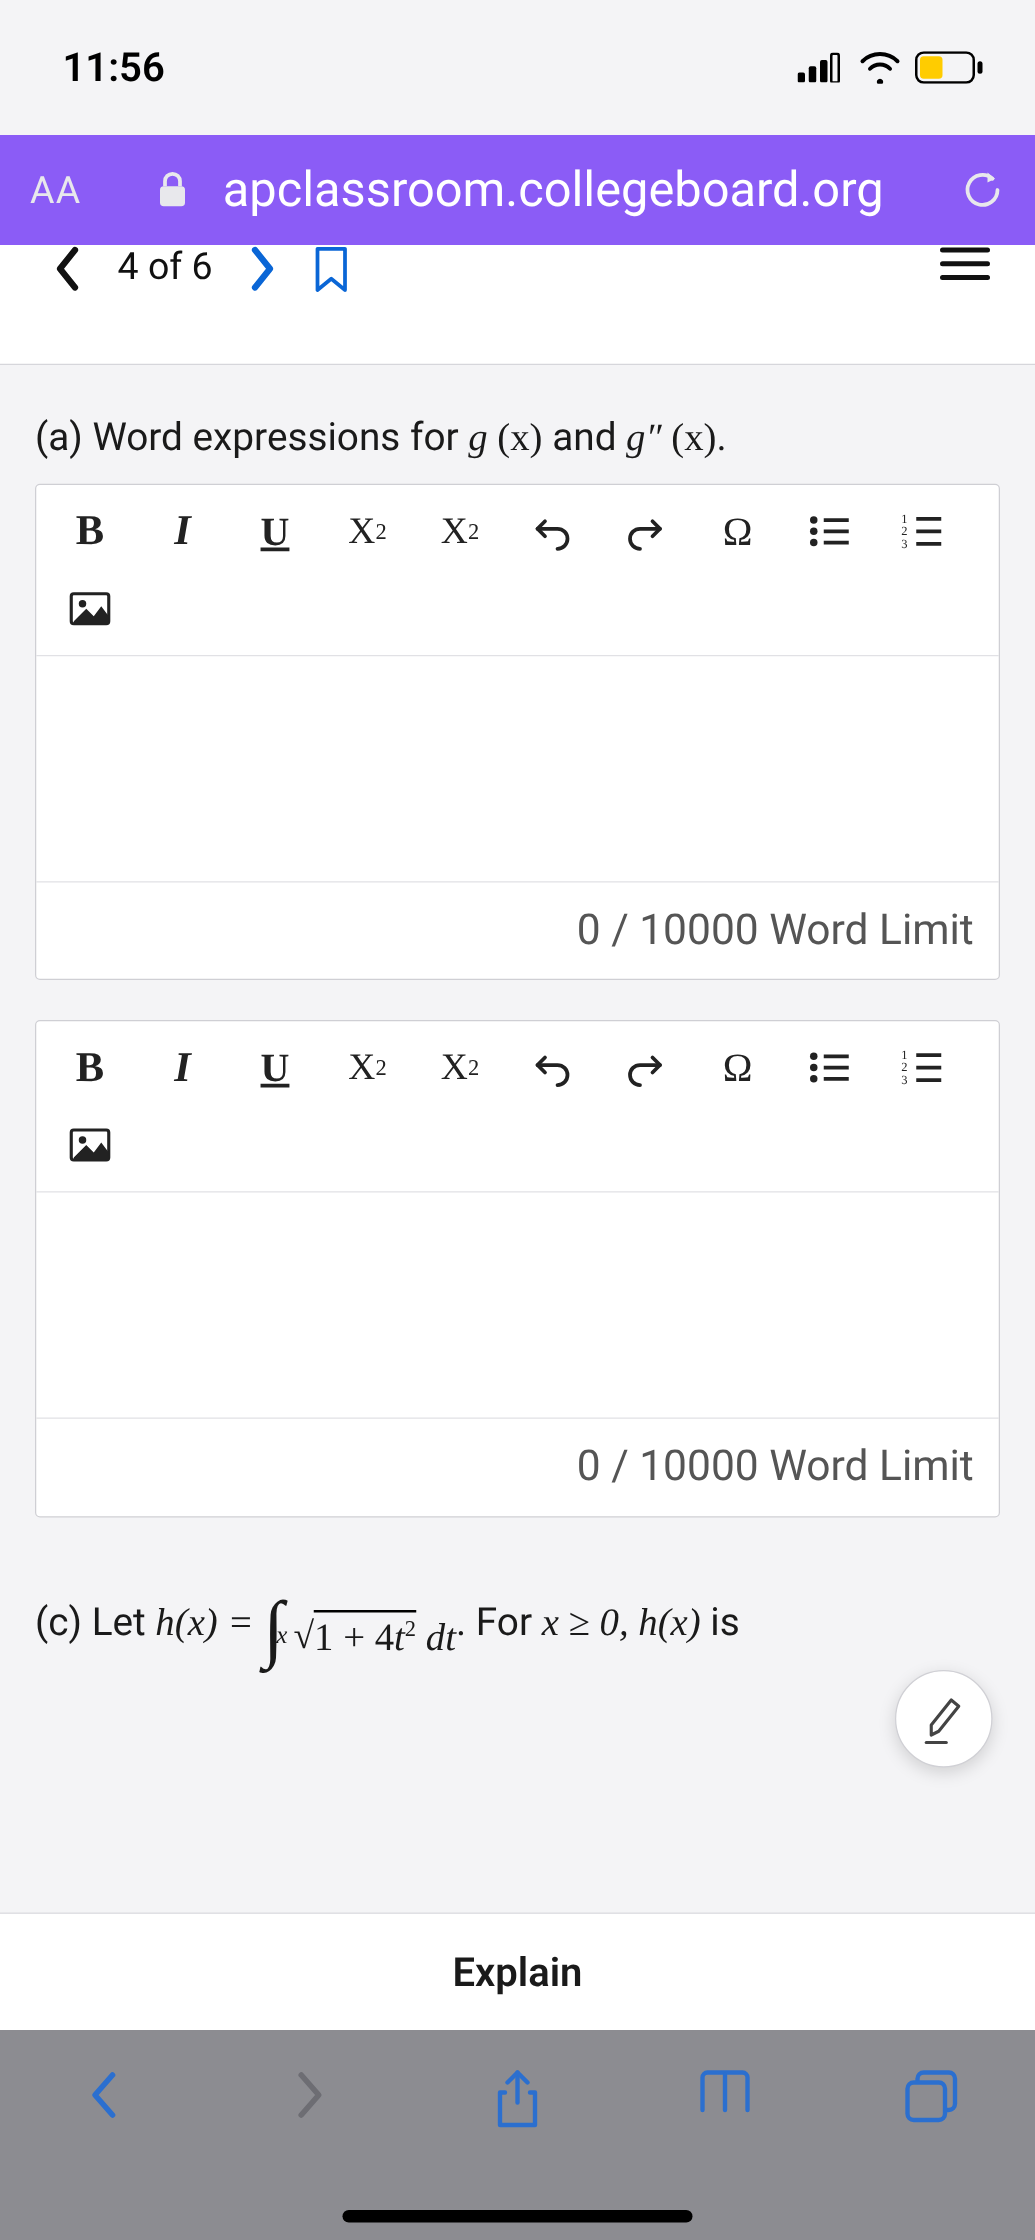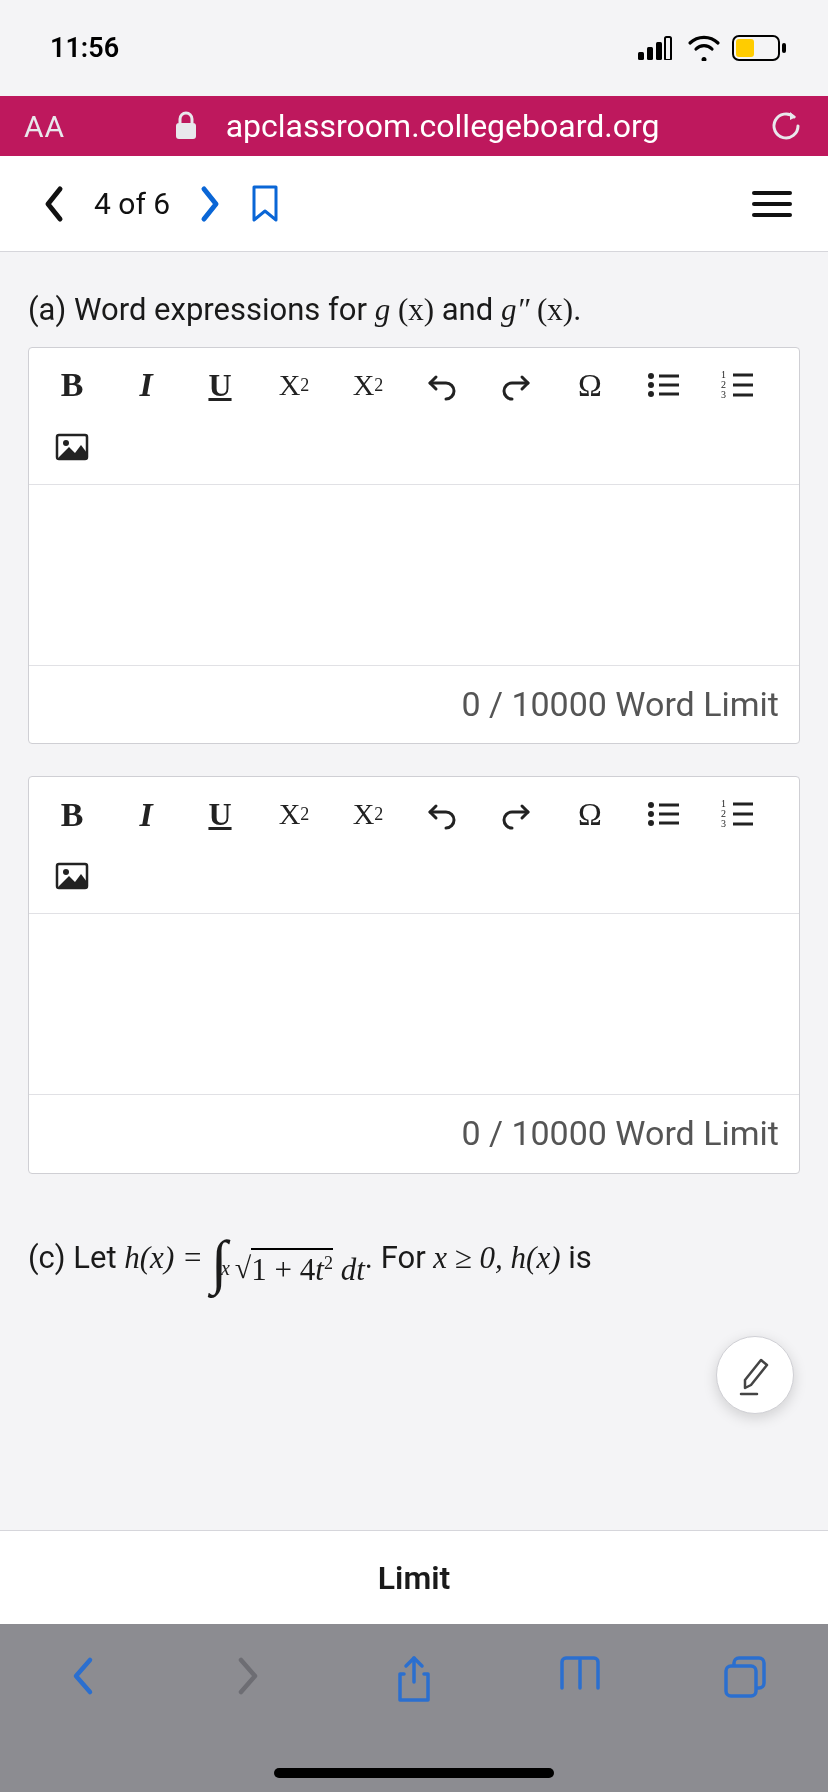--- a/index.html
+++ b/index.html
@@ -10,59 +10,58 @@
     background: #f4f4f6;
     position: relative;
     overflow: hidden;
     color: #000;
   }
   .math { font-family: "Times New Roman", Times, serif; }
   .ital { font-style: italic; }
 
   
   .status-bar {
-    height: 96px;
+    height: 108px;
     display: flex;
     align-items: center;
     justify-content: space-between;
     padding: 0 40px 0 50px;
-    font-size: 27px;
+    font-size: 32px;
     font-weight: 600;
     color: #000;
   }
   .status-right { display: flex; align-items: center; gap: 10px; }
 
   
   .url-bar {
-    height: 60px;
-    background: #be185d;
+    height: 88px;
+    background: #8b5cf6;
     display: flex;
     align-items: center;
     padding: 0 24px;
     gap: 20px;
   }
   .url-aa { color: #e8e8ec; font-size: 30px; letter-spacing: 1px; }
   .url-center {
     flex: 1;
     display: flex;
     align-items: center;
     justify-content: center;
     gap: 28px;
     color: #fff;
-    font-size: 32px;
+    font-size: 39px;
   }
   .url-refresh { color: #e8e8ec; }
 
   
   .q-nav {
     height: 96px;
     background: #fff;
     border-bottom: 1px solid #d6d6db;
     display: flex;
-    align-items: center;
     padding: 0 28px;
   }
   .q-nav .chev { font-size: 38px; font-weight: 600; padding: 0 14px; }
   .q-nav .prev { color: #111; }
   .q-nav .next { color: #0a66d6; }
   .q-nav .count { color: #111; font-size: 30px; padding: 0 14px; }
   .q-nav .bookmark { padding: 0 14px; }
   .q-nav .spacer { flex: 1; }
   .q-nav .menu { padding: 0 8px; }
 
@@ -380,21 +379,21 @@
 </div>
 
 <div class="float-edit">
   <svg width="36" height="42" viewBox="0 0 36 42">
     <path d="M 8 34 L 8 26 L 24 6 L 30 11 L 14 31 Z" stroke="#444" stroke-width="2.5" fill="none" stroke-linejoin="round"></path>
     <line x1="4" y1="40" x2="20" y2="40" stroke="#444" stroke-width="2.5" stroke-linecap="round"></line>
   </svg>
 </div>
 
 <div class="submit-bar">
-  <span>Limit</span>
+  <span>Explain</span>
 </div>
 
 <div class="safari-bottom">
   <div class="sbtn">
     <svg width="30" height="44" viewBox="0 0 30 44">
         <path d="M 22 6 L 8 22 L 22 38" stroke="#2b6fcf" stroke-width="4.5" fill="none" stroke-linecap="round" stroke-linejoin="round"></path>
       </svg>
   </div>
   <div class="sbtn">
     <svg width="30" height="44" viewBox="0 0 30 44">

